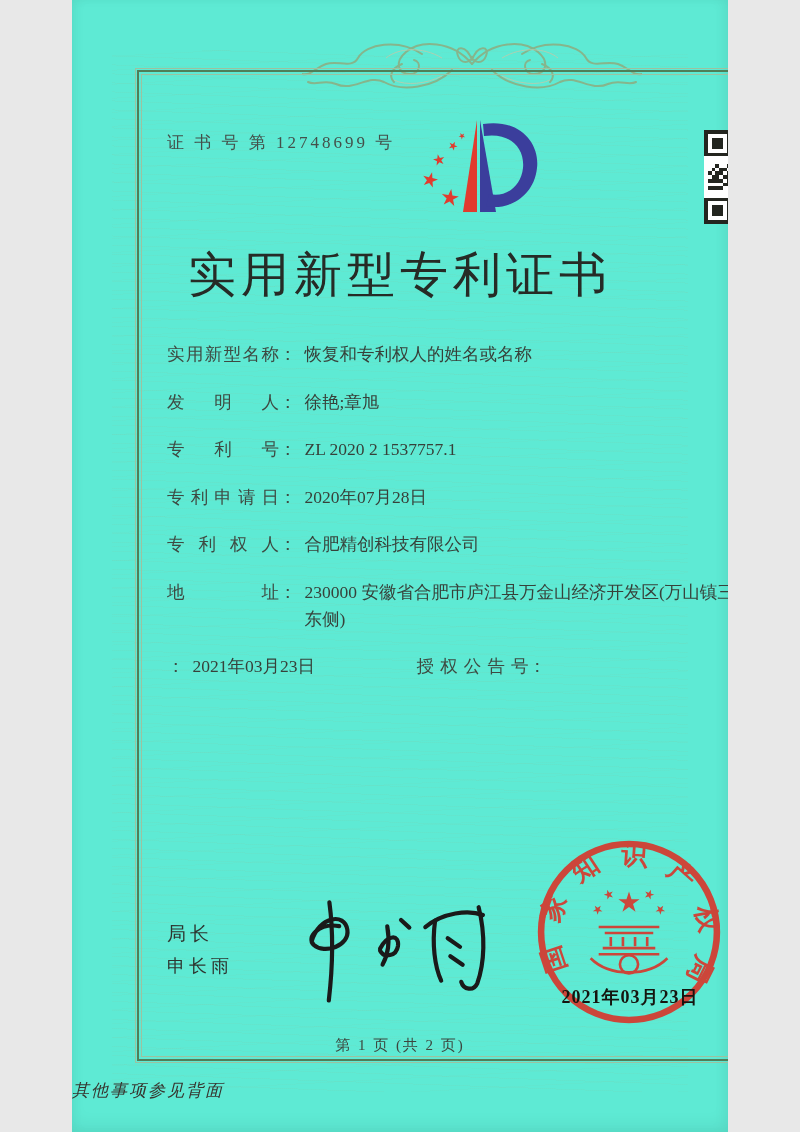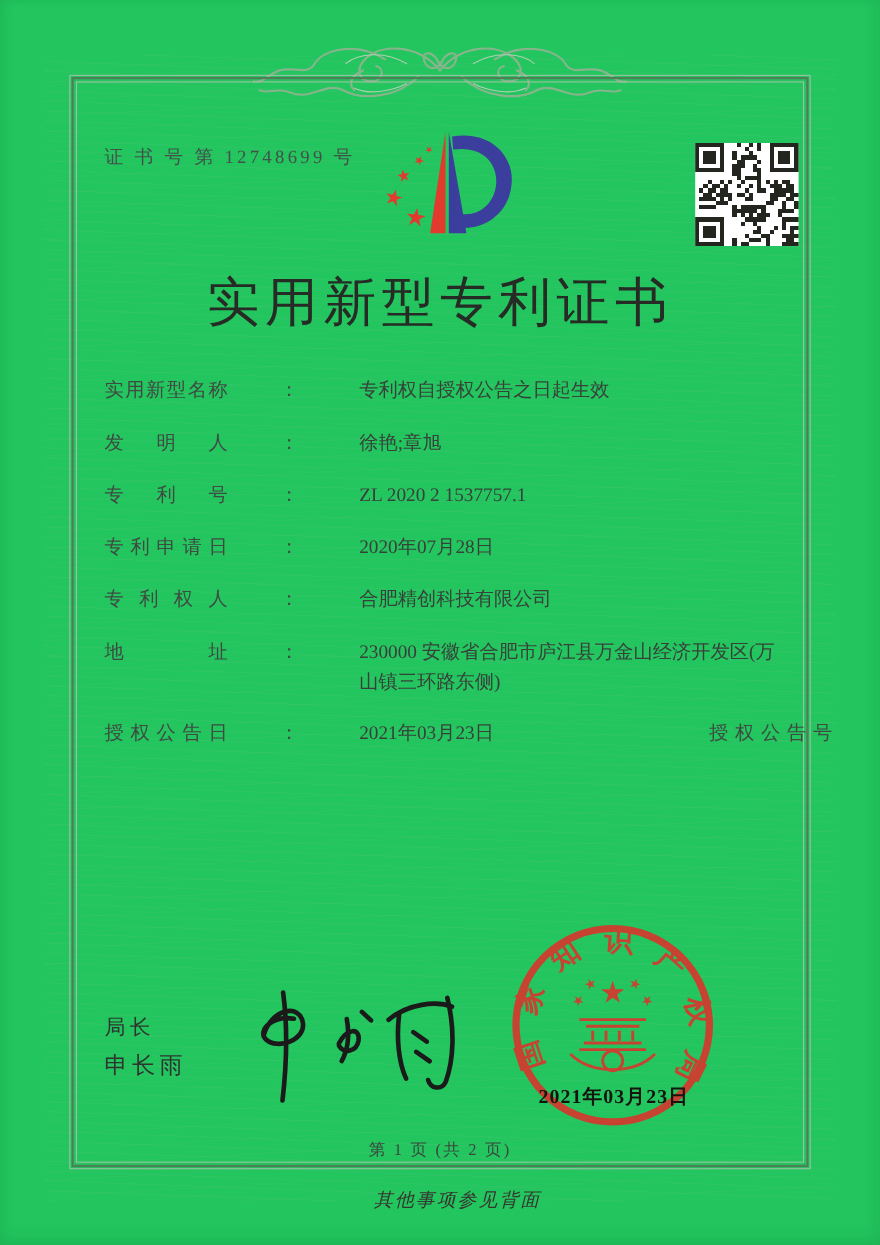--- a/index.html
+++ b/index.html
@@ -1,18 +1,18 @@
 <!DOCTYPE html>
 <html><head>
 <meta charset="utf-8">
 <style>
   * { margin:0; padding:0; box-sizing:border-box; }
   html,body { background:#e8e8e8; }
   .page {
-    position:relative; width:800px; height:1132px; background:#22c55e;
+    position:relative; width:656px; height:1132px; background:#5eead4;
     font-family:"Liberation Serif","DejaVu Serif",serif; color:#3a423c;
     overflow:hidden; margin:0 auto;
     box-shadow: inset 0 -8px 16px rgba(0,0,0,.05), inset -5px 0 12px rgba(0,0,0,.03), inset 5px 0 10px rgba(0,0,0,.02);
   }
   
   .guilloche {
     position:absolute; left:40px; top:50px; right:40px; bottom:40px; pointer-events:none;
     background:
       repeating-linear-gradient(2deg,  rgba(140,190,150,.10) 0 1px, transparent 1px 9px),
       repeating-linear-gradient(-3deg, rgba(140,190,150,.07) 0 1px, transparent 1px 14px);
@@ -26,42 +26,42 @@
 
   .cert-no { position:absolute; left:95px; top:131px; font-size:17px; letter-spacing:3px; color:#44504a; }
 
   .logo { position:absolute; left:332px; top:108px; }
   .qr   { position:absolute; left:632px; top:130px; }
 
   .title { position:absolute; left:0; top:243px; width:100%; text-align:center;
            font-size:48px; font-weight:500; letter-spacing:5px; color:#262b26; }
 
   .fields { position:absolute; left:95px; top:341px; width:615px; font-size:17.5px; }
-  .row { display:flex; margin-bottom:20.5px; line-height:27px;gap:47px; }
+  .row { display:flex; margin-bottom:20.5px; line-height:27px; }
   .lbl { width:112px; flex:none; text-align:justify; text-align-last:justify; color:#3e4a42; }
   .col { flex:none; padding-right:8px; color:#3e4a42; }
   .val { max-width:485px; color:#37413a; }
   .val-fixed { width:178px; flex:none; }
   .grant-gap { width:46px; flex:none; }
 
   .paras { position:absolute; left:95px; top:670px; width:612px; }
   .paras p { font-size:17px; line-height:28.5px; text-indent:2em; letter-spacing:.5px;
              font-style:italic; color:#4a463f; }
 
   .signer-title { position:absolute; left:95px; top:921px;  font-size:19px; letter-spacing:4px; color:#2e342f; }
-  .signer-name  { position:absolute; left:95px; top:954px;  font-size:21px; letter-spacing:4px; color:#2e342f; }
+  .signer-name  { position:absolute; left:95px; top:954px;  font-size:18px; letter-spacing:4px; color:#2e342f; }
   .signature { position:absolute; left:212px; top:890px; transform:rotate(-2deg); }
 
   .seal { position:absolute; left:461px; top:836px; opacity:.92; }
   .seal-date { position:absolute; left:462px; top:985px; width:192px; text-align:center;
                font-size:18px; font-weight:600; letter-spacing:1px; color:#15150f; }
 
   .page-num { position:absolute; left:0; top:1036px; width:100%; text-align:center;
               font-size:15px; letter-spacing:2px; color:#3c463e; }
-  .back-note { position:absolute; left:16px; top:1079px; width:100%; text-align:center;
+  .back-note { position:absolute; left:0; top:1079px; width:100%; text-align:left;
                font-size:17px; font-style:italic; letter-spacing:2px; color:#37352f; }
 </style>
 </head>
 <body>
 
 <div class="page">
   <div class="guilloche"></div>
 
   <svg class="ornament" width="340" height="66" viewBox="0 0 340 66">
     <g stroke="#86b58c" stroke-width="2" fill="none" stroke-linecap="round">
@@ -291,21 +291,21 @@
         <rect x="2" y="20" width="3" height="3"></rect>
       </g>
   </svg>
 
   <h1 class="title">实用新型专利证书</h1>
 
   <div class="fields">
     <div class="row">
       <span class="lbl">实用新型名称</span>
         <span class="col">：</span>
-        <span class="val">专利权自授权公告之日起生效</span>
+        <span class="val">恢复和专利权人的姓名或名称</span>
     </div>
     <div class="row">
       <span class="lbl">发明人</span>
         <span class="col">：</span>
         <span class="val">徐艳;章旭</span>
     </div>
     <div class="row">
       <span class="lbl">专利号</span>
         <span class="col">：</span>
         <span class="val">ZL 2020 2 1537757.1</span>
@@ -319,21 +319,20 @@
       <span class="lbl">专利权人</span>
         <span class="col">：</span>
         <span class="val">合肥精创科技有限公司</span>
     </div>
     <div class="row">
       <span class="lbl">地址</span>
         <span class="col">：</span>
         <span class="val">230000 安徽省合肥市庐江县万金山经济开发区(万山镇三环路东侧)</span>
     </div>
     <div class="row">
-      <span class="lbl">授权公告日</span>
         <span class="col">：</span>
         <span class="val val-fixed">2021年03月23日</span>
       <span class="grant-gap"></span>
       <span class="lbl">授权公告号</span>
         <span class="col">：</span>
     </div>
   </div>
 
   <div class="paras">
   </div>

